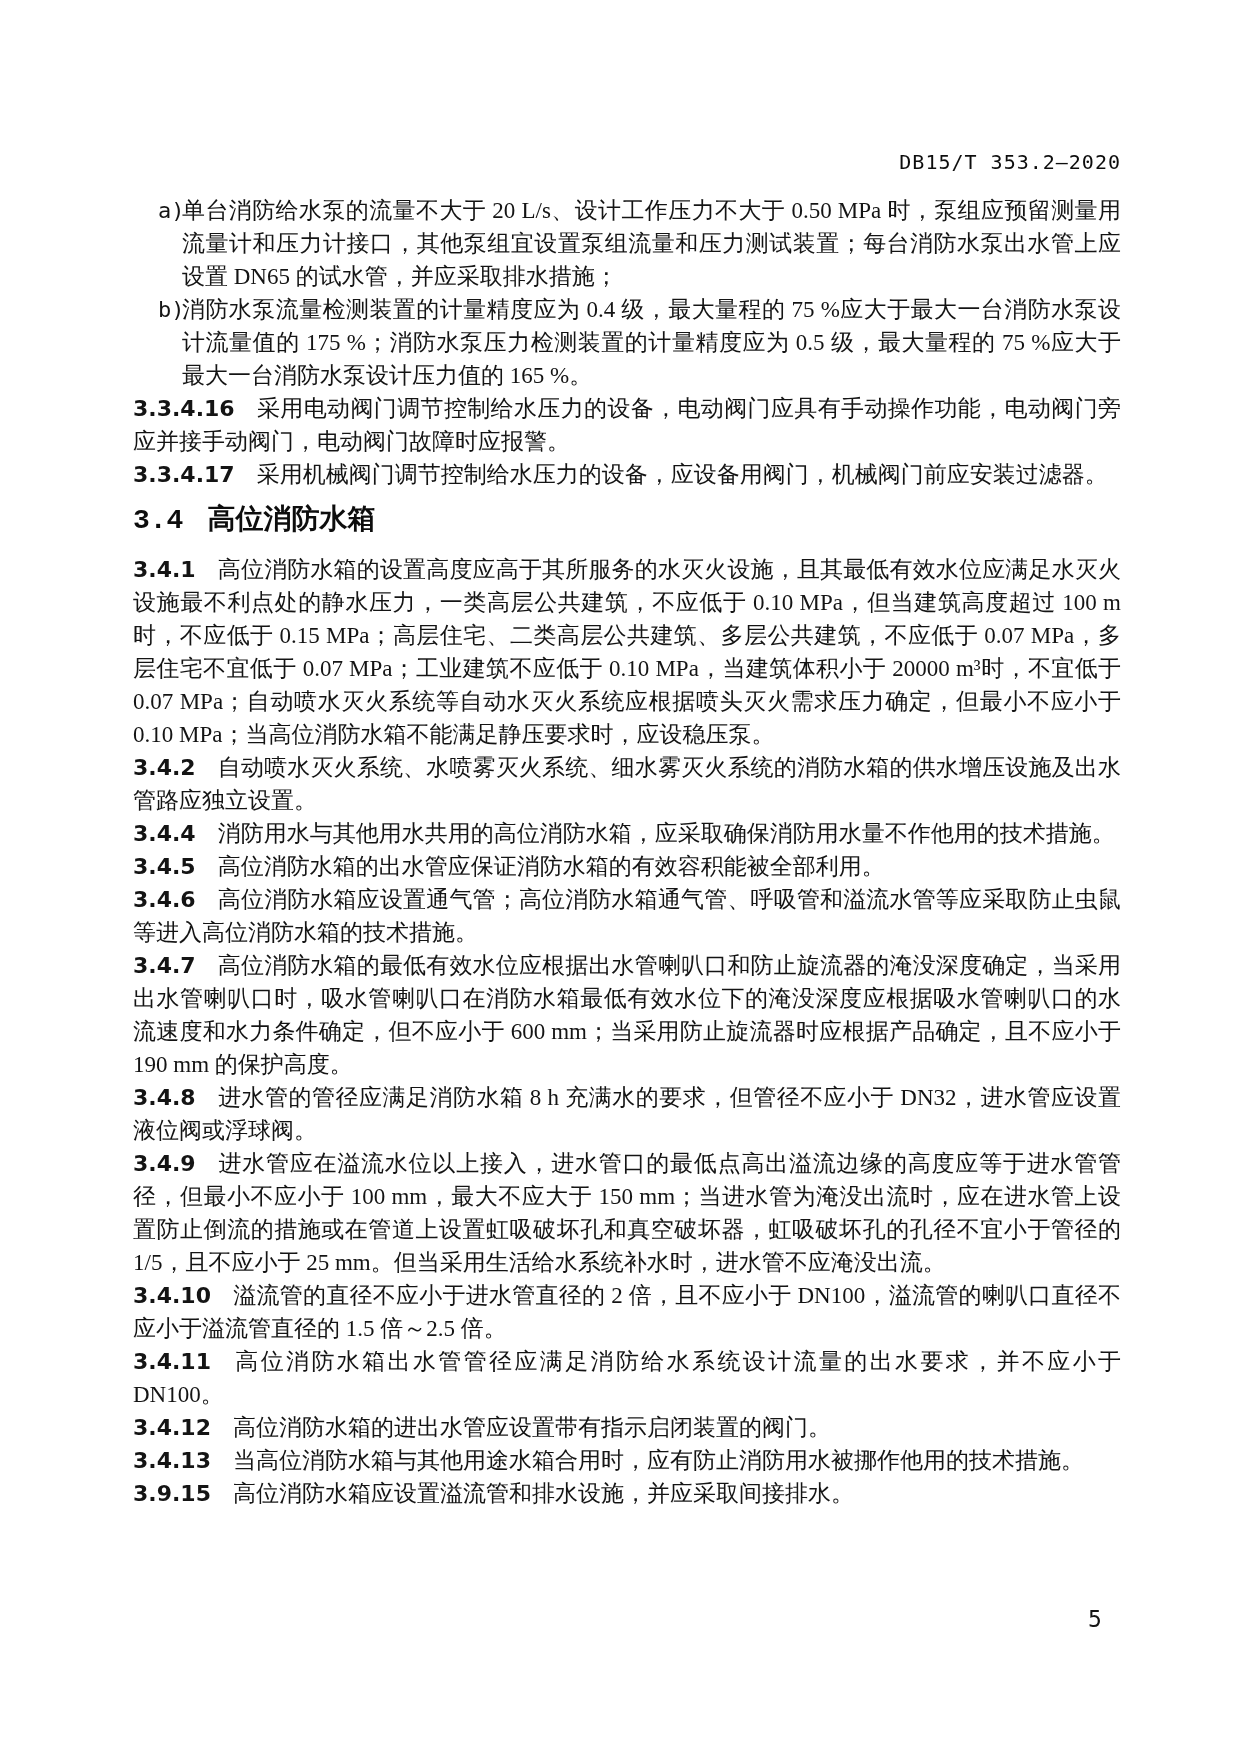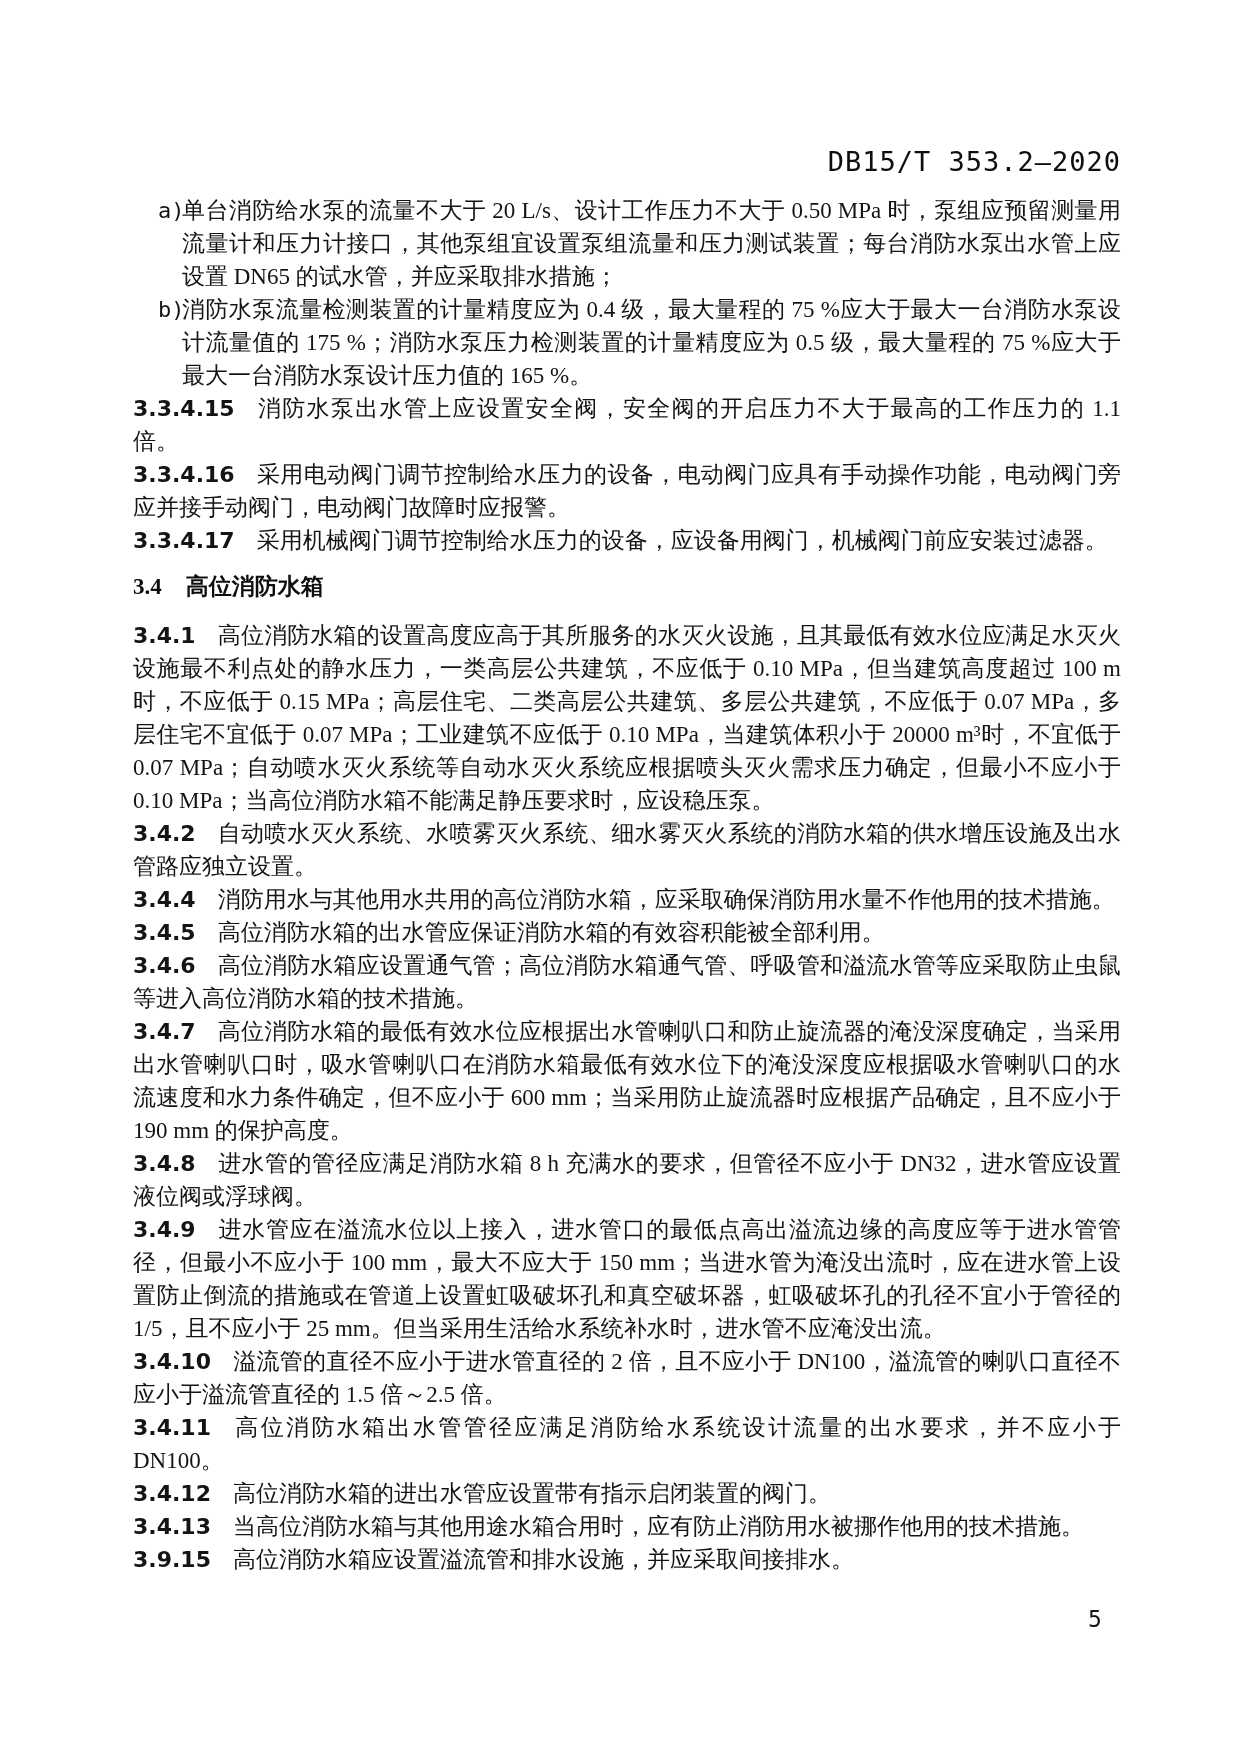--- a/index.html
+++ b/index.html
@@ -18,21 +18,21 @@
   }
   .content {
     position: absolute;
     left: 133px;
     top: 148px;
     width: 988px;
   }
   .doc-header {
     text-align: right;
     font-family: "DejaVu Sans Mono", "Liberation Mono", monospace;
-    font-size: 27px;
+    font-size: 20px;
     line-height: 28px;
     letter-spacing: 1px;
     color: #0d0d0d;
     margin-bottom: 18px;
   }
   .body-text {
     font-size: 23px;
     line-height: 33px;
     text-align: justify;
     color: #141414;
@@ -53,23 +53,23 @@
     margin: 0;
   }
   .clause .cnum {
     font-family: "DejaVu Sans", "Liberation Sans", sans-serif;
     font-weight: bold;
     font-size: 22px;
     margin-right: 22px;
     white-space: nowrap;
   }
   .section-heading {
-    font-family: Liberation Serif, serif;
+    font-family: Liberation Mono, monospace;
     font-weight: bold;
-    font-size: 23px;
+    font-size: 28px;
     line-height: 33px;
     margin: 13px 0 16px 0;
     color: #0d0d0d;
   }
   .section-heading .snum {
     margin-right: 24px;
   }
   .page-number {
     position: absolute;
     left: 1088px;
@@ -87,23 +87,20 @@
 
     <div class="doc-header">DB15/T 353.2—2020</div>
 
     <div class="body-text hang-item">
       <span class="marker">a)</span><span>单台消防给水泵的流量不大于 20 L/s、设计工作压力不大于 0.50 MPa 时，泵组应预留测量用流量计和压力计接口，其他泵组宜设置泵组流量和压力测试装置；每台消防水泵出水管上应设置 DN65 的试水管，并应采取排水措施；</span>
     </div>
     <div class="body-text hang-item">
       <span class="marker">b)</span><span>消防水泵流量检测装置的计量精度应为 0.4 级，最大量程的 75 %应大于最大一台消防水泵设计流量值的 175 %；消防水泵压力检测装置的计量精度应为 0.5 级，最大量程的 75 %应大于最大一台消防水泵设计压力值的 165 %。</span>
     </div>
 
-    <p class="body-text clause">
-      <span class="cnum">3.3.4.15</span><span>消防水泵出水管上应设置安全阀，安全阀的开启压力不大于最高的工作压力的 1.1 倍。</span>
-    </p>
     <p class="body-text clause">
       <span class="cnum">3.3.4.16</span><span>采用电动阀门调节控制给水压力的设备，电动阀门应具有手动操作功能，电动阀门旁应并接手动阀门，电动阀门故障时应报警。</span>
     </p>
     <p class="body-text clause">
       <span class="cnum">3.3.4.17</span><span>采用机械阀门调节控制给水压力的设备，应设备用阀门，机械阀门前应安装过滤器。</span>
     </p>
 
     <div class="section-heading">
       <span class="snum">3.4</span><span>高位消防水箱</span>
     </div>

